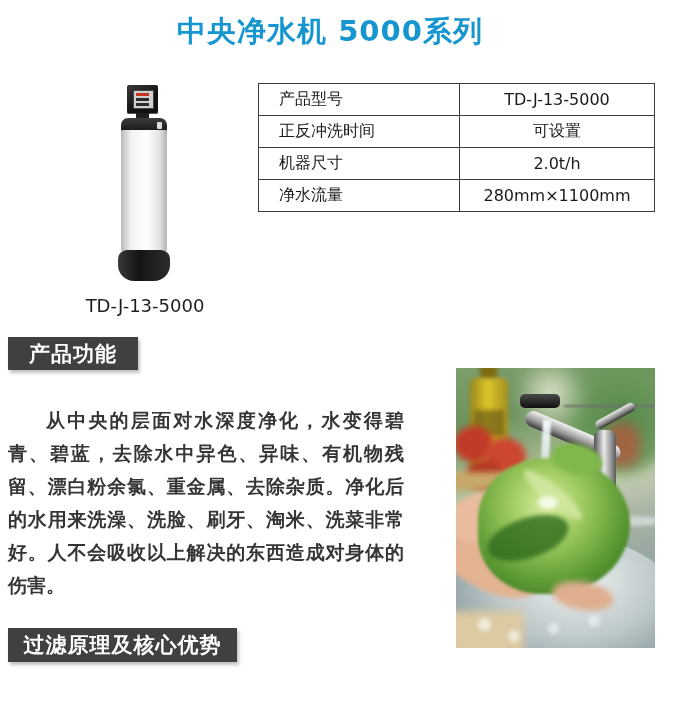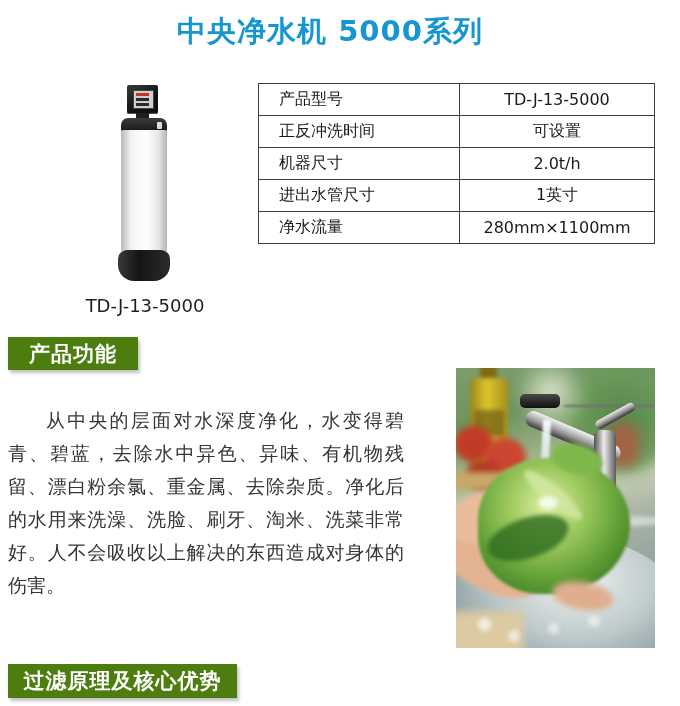--- a/index.html
+++ b/index.html
@@ -36,31 +36,32 @@
   
   .spec-table{
     position:absolute;left:258px;top:83px;border-collapse:collapse;
     table-layout:fixed;font-size:16px;color:#1a1a1a;
   }
   .spec-table td{border:1px solid #3d3d3d;height:31px;padding:0;}
   .spec-table td.lbl{width:180px;padding-left:20px;text-align:left;}
   .spec-table td.val{width:194px;text-align:center;}
   
   .banner{
-    position:absolute;background:#4d7c0f;color:#ffffff;font-weight:bold;
+    position:absolute;background:#404040;color:#ffffff;font-weight:bold;
     font-size:21px;letter-spacing:1px;display:flex;align-items:center;
     justify-content:center;box-shadow:2px 3px 3px rgba(120,120,120,.45);
   }
   .banner-features{left:8px;top:337px;width:130px;height:33px;}
-  .banner-principle{left:8px;top:664px;width:229px;height:34px;}
+  .banner-principle{left:8px;top:628px;width:229px;height:34px;}
   
   .body-text{
     position:absolute;left:8px;top:404px;width:396px;margin:0;
     font-size:19px;line-height:33px;color:#353535;text-indent:2em;
     text-align:justify;
+    font-weight:bold;
   }
   
   .photo{position:absolute;left:456px;top:368px;width:199px;height:280px;overflow:hidden;
     background:linear-gradient(165deg,#7e9e6d 0%,#6d935f 18%,#9db289 32%,#c6cfb4 46%,#a9b4a4 58%,#97a7a0 72%,#c4cdc6 88%,#d6dcd4 100%);}
   .photo div{position:absolute;}
   .ph-foliage{left:110px;top:-15px;width:110px;height:130px;border-radius:50%;
     background:radial-gradient(circle,#55874a 0%,#6d9a5c 55%,transparent 75%);filter:blur(6px);}
   .ph-sky{left:55px;top:-10px;width:80px;height:70px;border-radius:50%;
     background:radial-gradient(circle,#e2e9d2,transparent 70%);filter:blur(7px);}
   .ph-pot{left:150px;top:55px;width:34px;height:44px;border-radius:40%;
@@ -147,24 +148,20 @@
       </tr>
       <tr>
         <td class="lbl">正反冲洗时间</td>
         <td class="val">可设置</td>
       </tr>
       <tr>
         <td class="lbl">机器尺寸</td>
         <td class="val">2.0t/h</td>
       </tr>
       <tr>
-        <td class="lbl">进出水管尺寸</td>
-        <td class="val">1英寸</td>
-      </tr>
-      <tr>
         <td class="lbl">净水流量</td>
         <td class="val">280mm×1100mm</td>
       </tr>
     </tbody>
   </table>
 
   <div class="banner banner-features">产品功能</div>
 
   <p class="body-text">从中央的层面对水深度净化，水变得碧青、碧蓝，去除水中异色、异味、有机物残留、漂白粉余氯、重金属、去除杂质。净化后的水用来洗澡、洗脸、刷牙、淘米、洗菜非常好。人不会吸收以上解决的东西造成对身体的伤害。</p>
 

